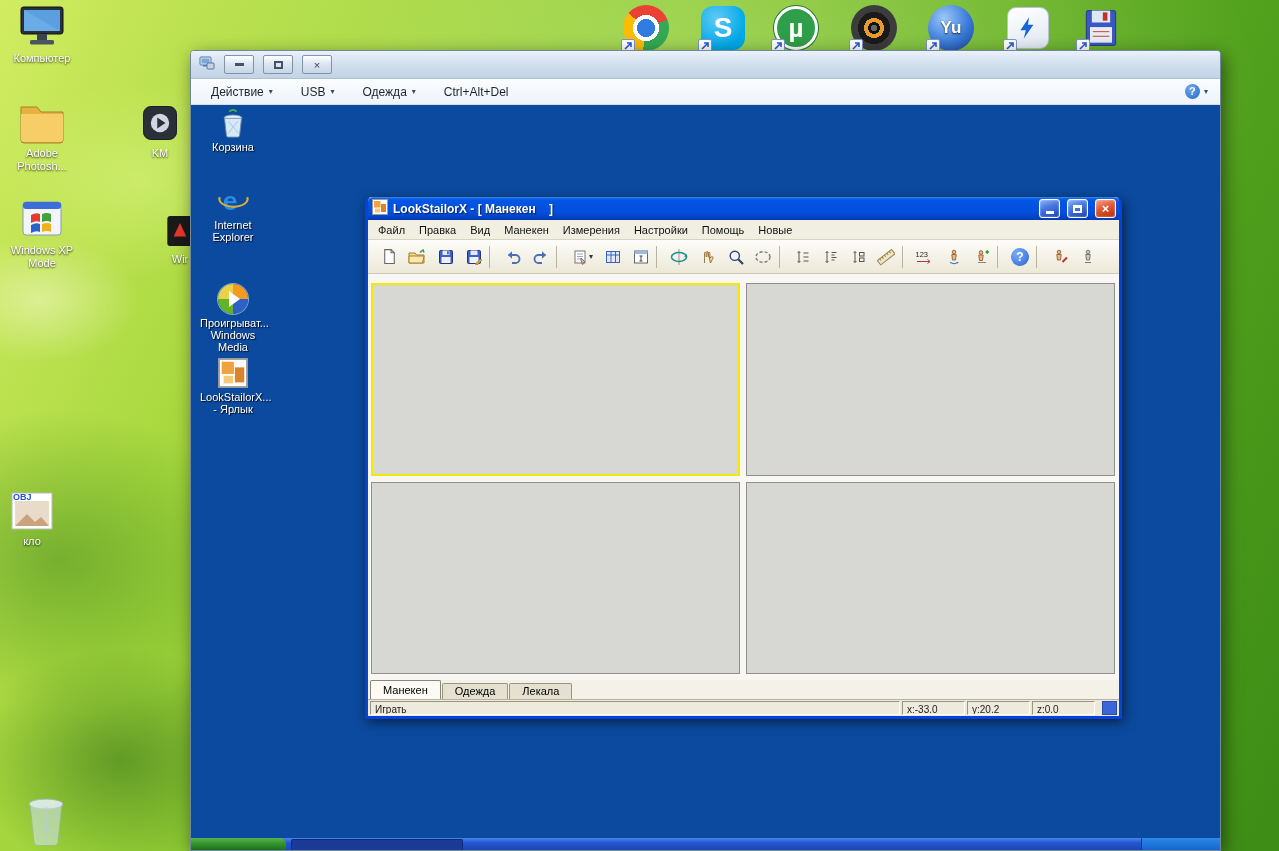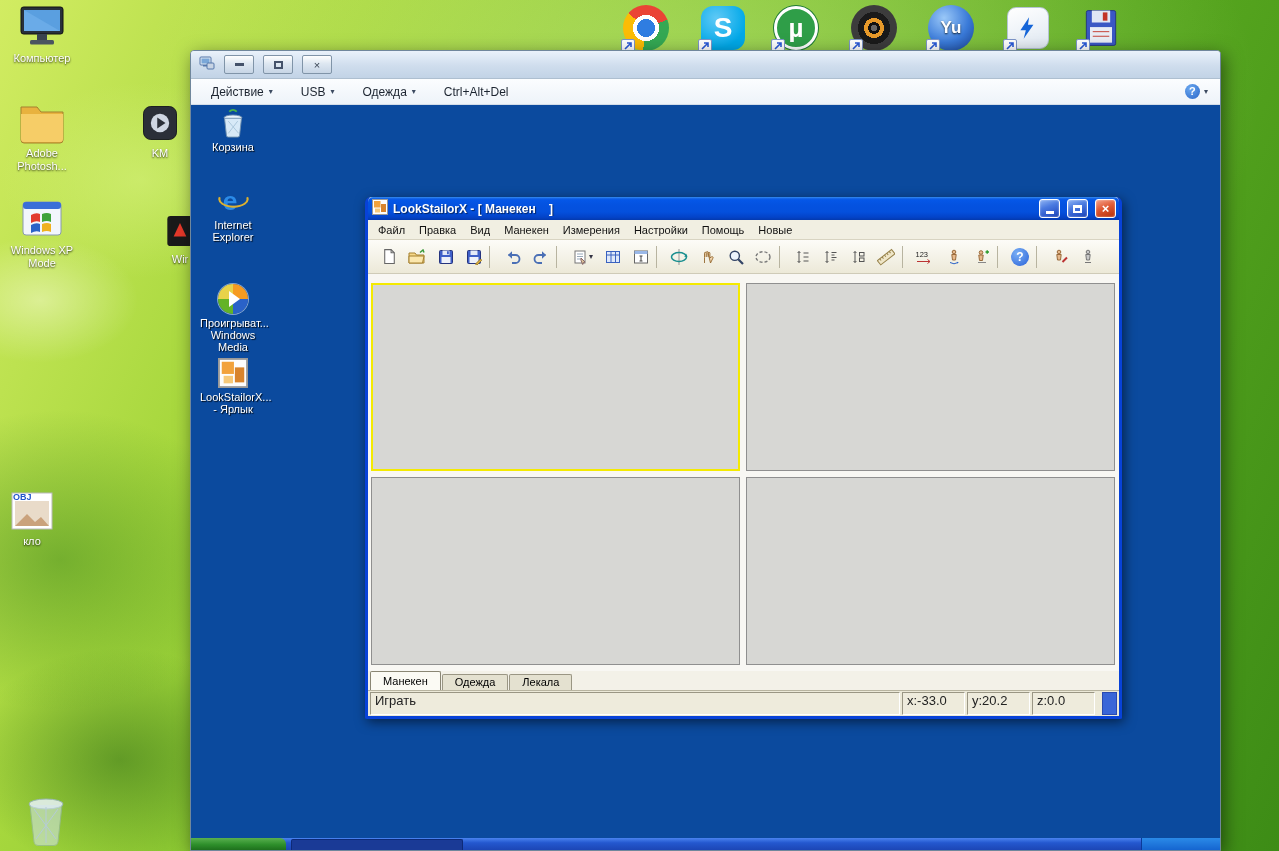--- a/index.html
+++ b/index.html
@@ -74,21 +74,21 @@
   .tbb{width:26px;height:26px;flex:none;display:flex;align-items:center;justify-content:flex-end;border:1px solid transparent;border-radius:2px}
   .tbsep{width:1px;height:22px;background:#b8b4a0;margin:0 4px;flex:none}
   .tb-dd{font-size:8px;color:#334;margin:0 1px 0 -2px}
   .tb-help{width:18px;height:18px;border-radius:50%;background:radial-gradient(circle at 35% 30%,#7ab0f5,#2a62d8);color:#fff;font-weight:bold;font-size:12px;line-height:18px;text-align:center}
   .viewport{flex:1;background:#f8f7f3;padding:9px 4px 6px 3px;display:grid;grid-template-columns:1fr 1fr;grid-template-rows:1fr 1fr;gap:6px;min-height:0}
   .pane{background:#d7d7d4;border:1px solid #8f8f8f}
   .pane.selected{border:2px solid #f4ea00}
   .tabbar{height:20px;flex:none;background:#f3f1e8;display:flex;align-items:flex-end;padding-left:2px;border-bottom:1px solid #b8b4a0}
   .tab{height:16px;line-height:15px;padding:0 12px;font-size:11px;background:#e4e1d0;border:1px solid #9a9684;border-bottom:none;border-radius:2px 2px 0 0;margin-right:1px;cursor:pointer}
   .tab.active{background:#fbfaf4;height:19px;line-height:18px;border-color:#8a8674}
-  .statusbar{height:25px;flex:none;background:#ece9d8;display:flex;align-items:stretch;font-size:13px;gap:2px;padding:1px 2px;color:#222}
+  .statusbar{height:16px;flex:none;background:#ece9d8;display:flex;align-items:stretch;font-size:10px;gap:2px;padding:1px 2px;color:#222}
   .sfield{border:1px solid;border-color:#9a9684 #fff #fff #9a9684;padding:0 4px;line-height:15px;background:#eeebdc;white-space:nowrap;overflow:hidden}
   .grow{flex:1}
   .coord{width:63px;flex:none}
   .grip{width:15px;flex:none;background:#3a66d8;border:1px solid #2a4ab0;margin-left:5px}
 </style>
 </head>
 <body>
 
 <div class="desktop">
 

